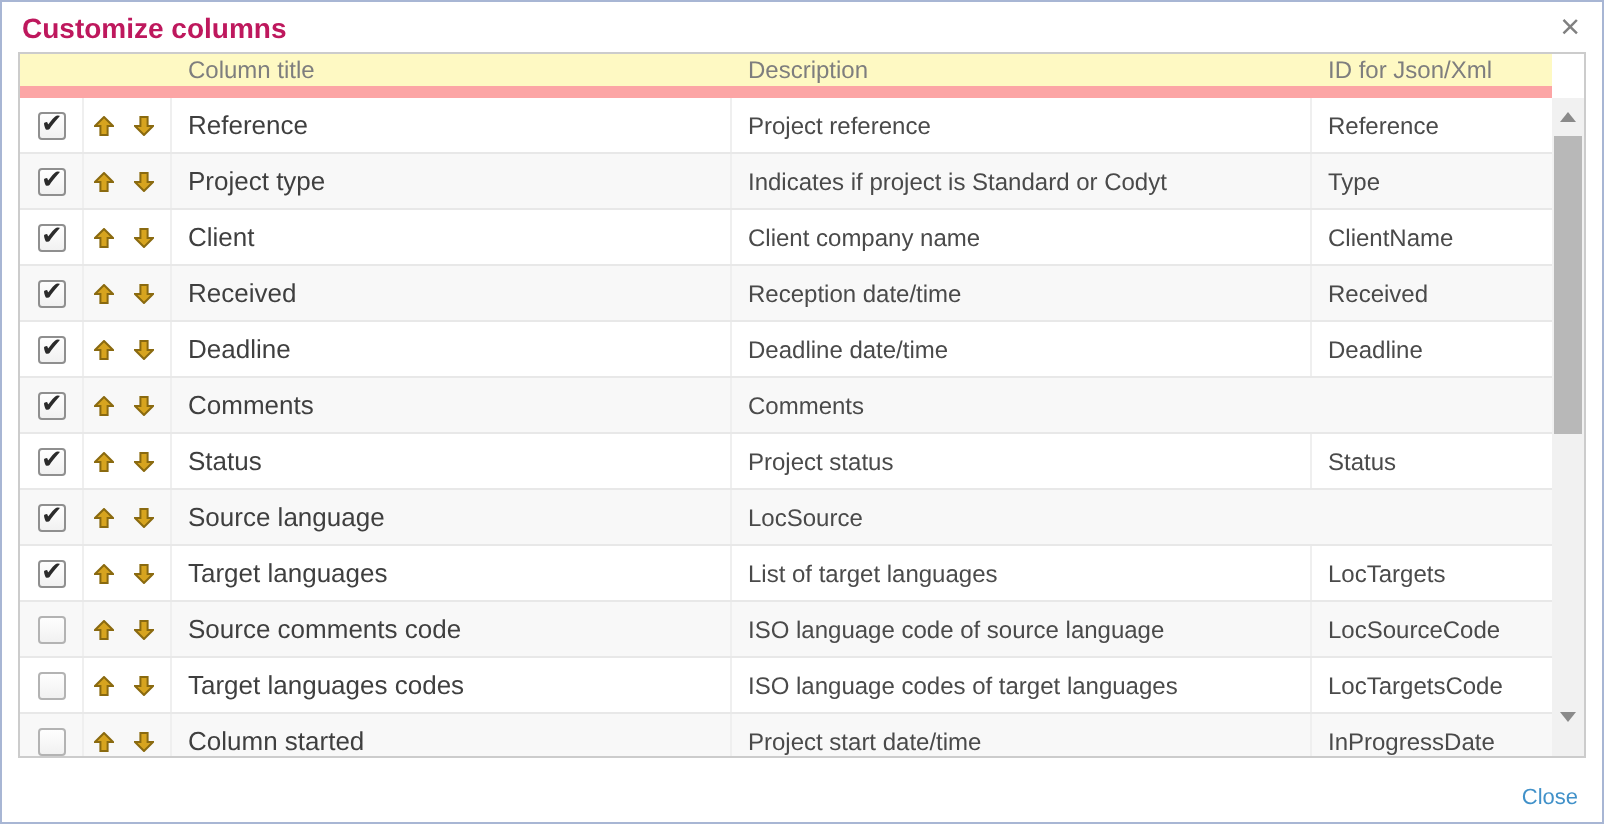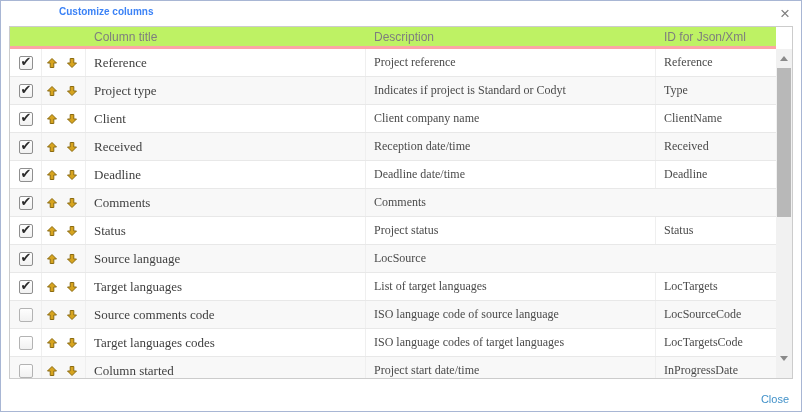--- a/index.html
+++ b/index.html
@@ -9,49 +9,48 @@
   }
   .dialog {
     position:relative;
     width:802px; height:412px;
     border:1px solid var(--dialog-border, #a8b6d4);
     background:#fff;
     overflow:hidden;
   }
   .dialog-title {
     position:absolute; left:10px; top:5px;
-    font-size:10px; font-weight:bold; color:#3b82f6;margin-left:48px;
+    font-size:14px; font-weight:bold; color:#be185d;
   }
   .close-x {
     position:absolute; right:11px; top:4px;
     font-size:17px; color:#808080; cursor:pointer; line-height:1;
   }
   .table-wrap {
     position:absolute; left:8px; top:25px;
     width:784px; height:353px;
     border:1px solid #cccccc;
     background:#fff;
   }
   .grid-header, .row {
     display:grid;
     grid-template-columns:32px 44px 280px 290px 1fr;
     align-items:center;
     width:766px;
   }
   .grid-header {
     height:22px;
     font-size:12px; color:var(--header-text, #7e7e7e);
-    border-bottom:3px solid #fca5a5;
-    background:#bef264;
+    border-bottom:6px solid #fca5a5;
+    background:#fef9c3;
   }
   .rows-viewport {
     position:absolute; left:0; top:22px;
     width:766px; height:329px;
     overflow:hidden;
-    font-family:Liberation Serif, serif;
   }
   .row {
     height:28px;
     border-bottom:1px solid #e8e8e8;
     background:#ffffff;
   }
   .row.alt { background:var(--stripe, #f8f8f8); }
   .row .cell { height:100%; display:flex; align-items:center; }
   .row .cell:not(.c-id) { border-right:1px solid #efefef; }
   .c-check { justify-content:center; }

